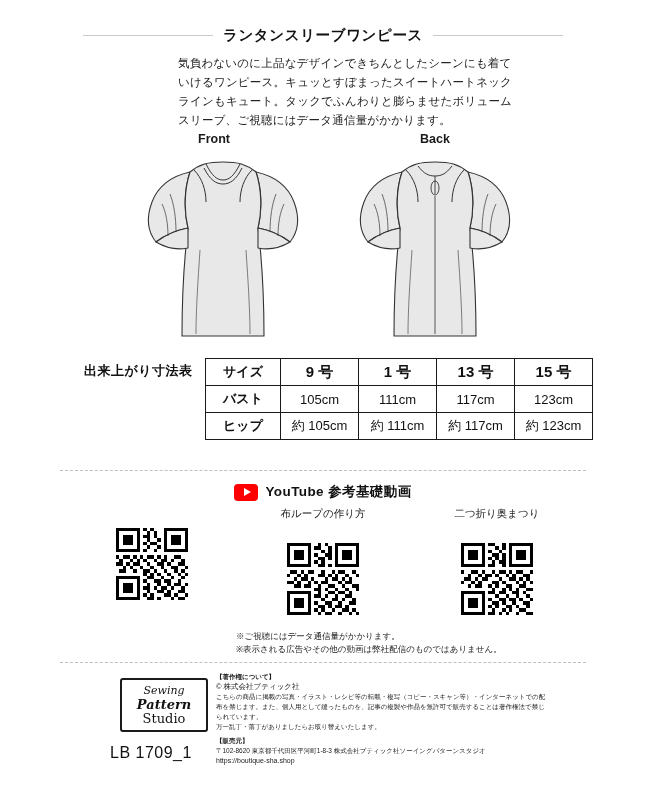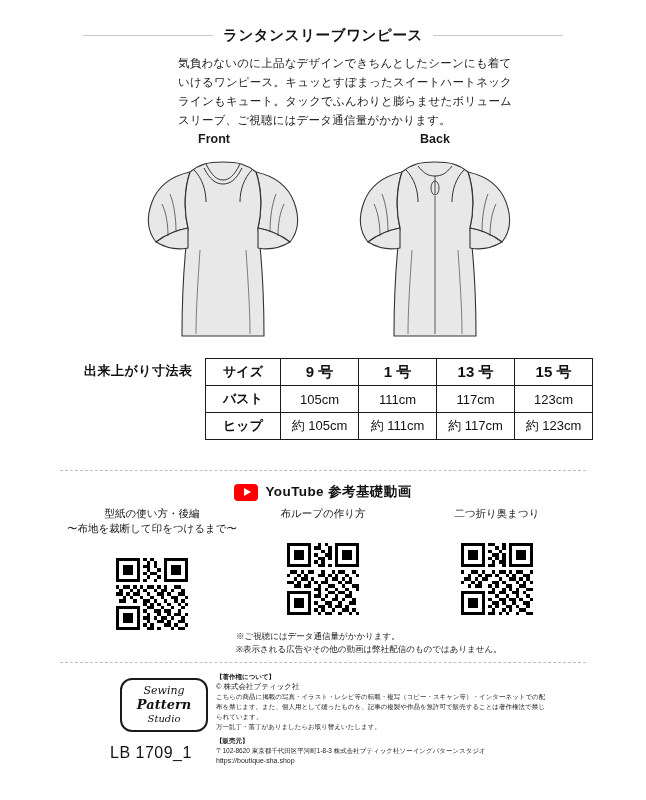--- a/index.html
+++ b/index.html
@@ -193,30 +193,30 @@
   }
 
   
   .logo-box {
     position: absolute;
     left: 120px;
     top: 678px;
     width: 84px;
     height: 50px;
     border: 2px solid #1a1a1a;
-    border-radius: 12px;
+    border-radius: 3px;
     display: flex;
     flex-direction: column;
     align-items: center;
     justify-content: center;
     line-height: 14px;
   }
   .logo-box .l1 { font-family: "DejaVu Serif", serif; font-style: italic; font-size: 11px; }
   .logo-box .l2 { font-family: "DejaVu Serif", serif; font-style: italic; font-size: 13px; font-weight: bold; }
-  .logo-box .l3 { font-family: "DejaVu Serif", serif; font-style: italic; font-size: 10px; }
+  .logo-box .l3 { font-family: "DejaVu Serif", serif; font-size: 13px; }
   .product-code {
     position: absolute;
     left: 104px;
     top: 744px;
     font-size: 16px;
     letter-spacing: 0.5px;
     margin-left: 6px;
   }
   .footer-text {
     position: absolute;
@@ -347,22 +347,20 @@
   <div class="divider d1"></div>
 
   <div class="yt-header">
     <span class="yt-badge">
         <span class="tri"></span>
       </span>
     <span class="yt-title">YouTube 参考基礎動画</span>
   </div>
 
   <div class="video-item v1">
-    <div class="caption">型紙の使い方・後編
-〜布地を裁断して印をつけるまで〜</div>
     <svg class="qr" viewBox="0 0 21 21" shape-rendering="crispEdges">
       <rect width="21" height="21" fill="#ffffff"></rect>
       <g fill="#000000">
         <rect x="0" y="0" width="7" height="1"></rect>
           <rect x="0" y="6" width="7" height="1"></rect>
         <rect x="0" y="0" width="1" height="7"></rect>
           <rect x="6" y="0" width="1" height="7"></rect>
         <rect x="2" y="2" width="3" height="3"></rect>
         <rect x="14" y="0" width="7" height="1"></rect>
           <rect x="14" y="6" width="7" height="1"></rect>

